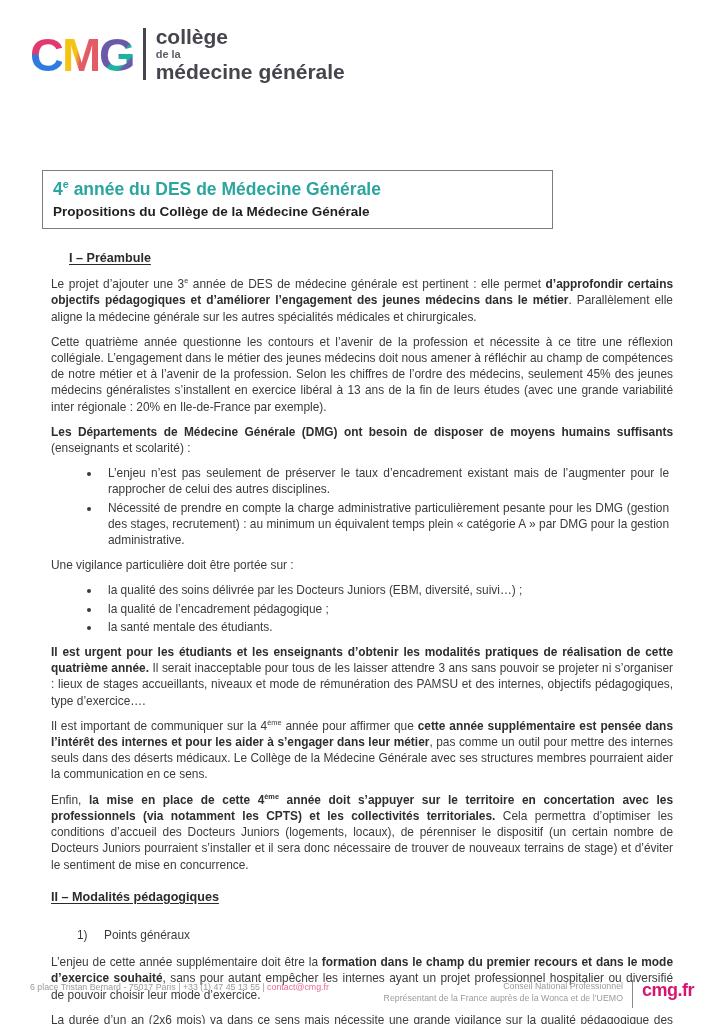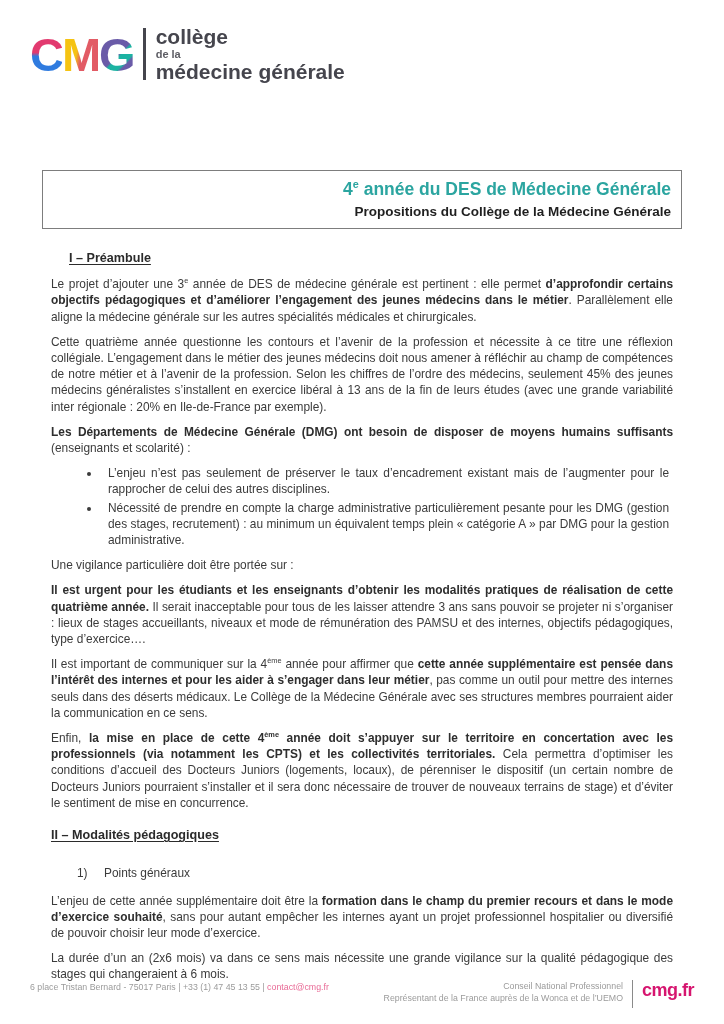--- a/index.html
+++ b/index.html
@@ -13,22 +13,22 @@
   .lc{background-image:linear-gradient(180deg,#E23A6F 0%,#E23A6F 46%,#2F7BDF 54%,#2F7BDF 100%);}
   .lm{background-image:linear-gradient(100deg,#F5C313 0%,#F5C313 40%,#E25B65 52%,#E25B65 100%);}
   .lg{background-image:linear-gradient(135deg,#6A5BA8 0%,#6A5BA8 52%,#1CB3A2 56%,#1CB3A2 70%,#6A5BA8 74%);}
   .logo-divider{width:3px;height:52px;background:#45454d;margin:0 10px 0 9px;}
   .logo-text{line-height:1;color:#45454d;}
   .logo-text .l1{font-size:21px;font-weight:800;}
   .logo-text .l2{font-size:11px;font-weight:600;color:#5c5c63;margin:2px 0 1px;}
   .logo-text .l3{font-size:21px;font-weight:800;}
 
   
-  .title-box{position:absolute;top:170px;left:42px;width:640px;box-sizing:border-box;
-             border:1px solid #7d7d7d;text-align:right;padding:8px 10px 9px;background:#fff;}
+  .title-box{position:absolute;top:170px;left:42px;width:511px;box-sizing:border-box;
+             border:1px solid #7d7d7d;text-align:left;padding:8px 10px 9px;background:#fff;}
   .doc-title{color:#2BA5A0;font-size:17.5px;font-weight:700;line-height:1.15;}
   .doc-title sup,.rsup{font-size:0.62em;vertical-align:super;line-height:0;}
   .doc-subtitle{color:#1f1f1f;font-size:13.5px;font-weight:700;margin-top:5px;}
 
   
   .content{position:absolute;top:250px;left:51px;width:622px;
            font-size:11.9px;line-height:16.2px;text-align:justify;}
   .sec-heading{font-size:12.6px;font-weight:700;color:#2b2b2b;text-decoration:underline;
                text-underline-offset:2px;text-align:left;margin:0 18px 10px;}
   .sec-heading.second{margin:16px 0 22px;}
@@ -81,20 +81,25 @@
     <p><span>Cette quatrième année questionne les contours et l’avenir de la profession et nécessite à ce titre une réflexion collégiale. L’engagement dans le métier des jeunes médecins doit nous amener à réfléchir au champ de compétences de notre métier et à l’avenir de la profession. Selon les chiffres de l’ordre des médecins, seulement 45% des jeunes médecins généralistes s’installent en exercice libéral à 13 ans de la fin de leurs études (avec une grande variabilité inter régionale : 20% en Ile-de-France par exemple).</span></p>
     <p><span class="rb">Les Départements de Médecine Générale (DMG) ont besoin de disposer de moyens humains suffisants</span><span> (enseignants et scolarité) :</span></p>
 
     <ul class="blist">
         <li>L’enjeu n’est pas seulement de préserver le taux d’encadrement existant mais de l’augmenter pour le rapprocher de celui des autres disciplines.</li>
         <li>Nécessité de prendre en compte la charge administrative particulièrement pesante pour les DMG (gestion des stages, recrutement) : au minimum un équivalent temps plein « catégorie A » par DMG pour la gestion administrative.</li>
       </ul>
 
     <p><span>Une vigilance particulière doit être portée sur :</span></p>
 
+    <ul class="blist">
+        <li>la qualité des soins délivrée par les Docteurs Juniors (EBM, diversité, suivi…) ;</li>
+        <li>la qualité de l’encadrement pédagogique ;</li>
+        <li>la santé mentale des étudiants.</li>
+      </ul>
 
     <p><span class="rb">Il est urgent pour les étudiants et les enseignants d’obtenir les modalités pratiques de réalisation de cette quatrième année.</span><span> Il serait inacceptable pour tous de les laisser attendre 3 ans sans pouvoir se projeter ni s’organiser : lieux de stages accueillants, niveaux et mode de rémunération des PAMSU et des internes, objectifs pédagogiques, type d’exercice….</span></p>
     <p><span>Il est important de communiquer sur la 4</span><span class="rsup">ème</span><span> année pour affirmer que </span><span class="rb">cette année supplémentaire est pensée dans l’intérêt des internes et pour les aider à s’engager dans leur métier</span><span>, pas comme un outil pour mettre des internes seuls dans des déserts médicaux. Le Collège de la Médecine Générale avec ses structures membres pourraient aider la communication en ce sens.</span></p>
     <p><span>Enfin, </span><span class="rb">la mise en place de cette 4</span><span class="rb rsup">ème</span><span class="rb"> année doit s’appuyer sur le territoire en concertation avec les professionnels (via notamment les CPTS) et les collectivités territoriales.</span><span> Cela permettra d’optimiser les conditions d’accueil des Docteurs Juniors (logements, locaux), de pérenniser le dispositif (un certain nombre de Docteurs Juniors pourraient s’installer et il sera donc nécessaire de trouver de nouveaux terrains de stage) et d’éviter le sentiment de mise en concurrence.</span></p>
 
     <div class="sec-heading second">II – Modalités pédagogiques</div>
 
     <div class="numbered">
       <span class="num">1)</span>
       <span>Points généraux</span>

